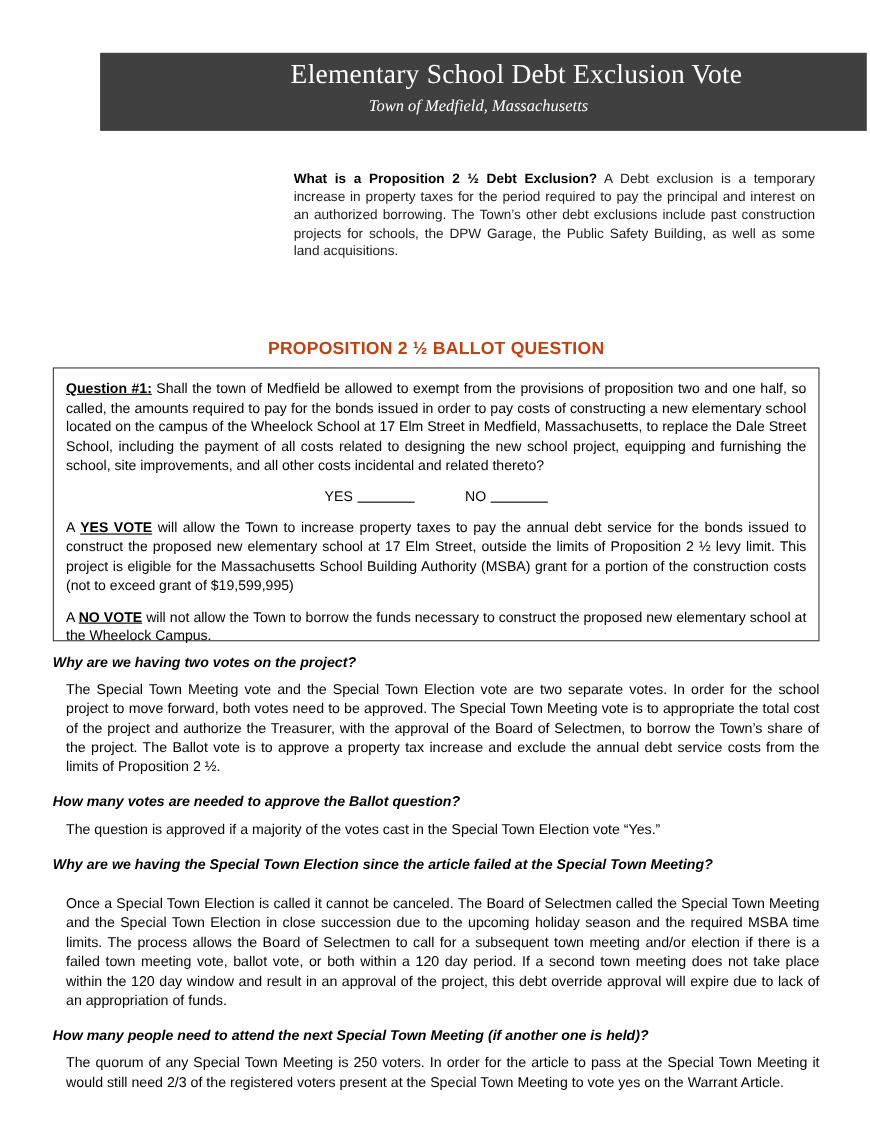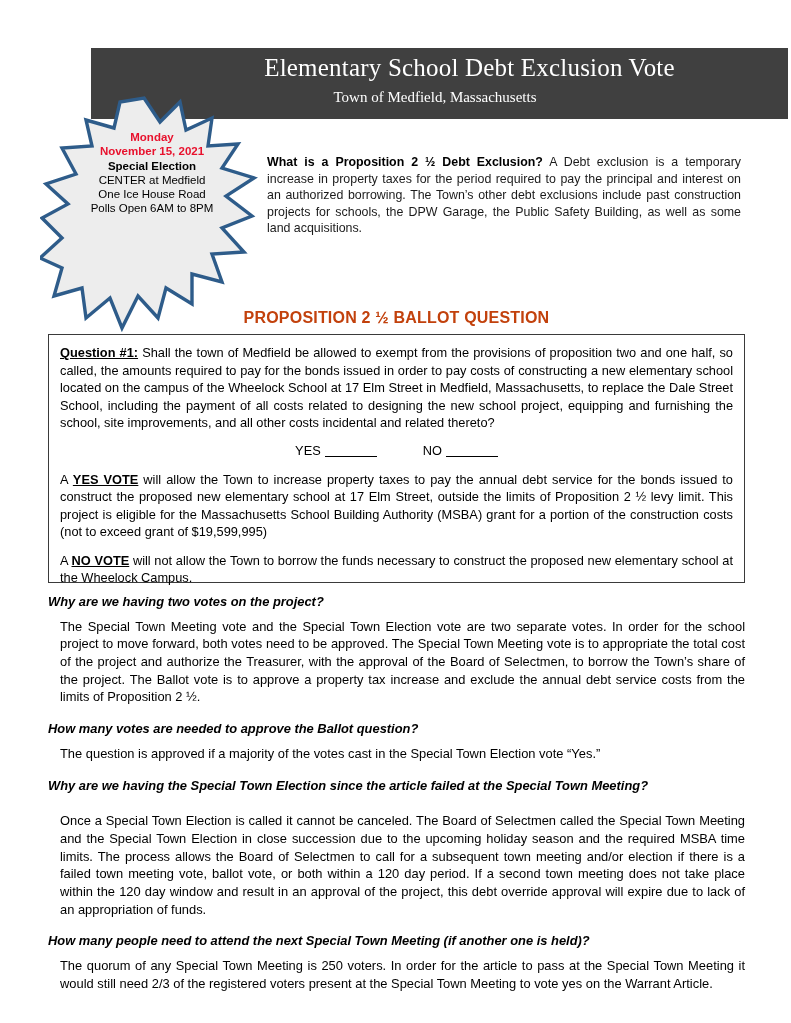--- a/index.html
+++ b/index.html
@@ -52,20 +52,21 @@
     position: absolute;
     left: 0;
     top: 41px;
     width: 628px;
     text-align: center;
     font-family: "Liberation Serif", serif;
     font-size: 15px;
     color: #ffffff;
     padding-left: 60px;
     box-sizing: border-box;
+    font-style: italic;
   }
 
   
   .starburst-wrap {
     position: absolute;
     left: 40px;
     top: 96px;
     width: 220px;
     height: 240px;
     z-index: 3;
@@ -193,33 +194,20 @@
 </head>
 <body>
 
 <div class="page">
 
   <div class="banner">
     <div class="banner-title">Elementary School Debt Exclusion Vote</div>
     <div class="banner-subtitle">Town of Medfield, Massachusetts</div>
   </div>
 
-  <div class="starburst-wrap">
-    <svg width="220" height="240" viewBox="0 0 220 240">
-      <polygon points="104,2 120,26 140,6 146,34 172,22 168,50 198,48 182,72 214,82 186,100 212,120 182,132 204,156 172,158 182,186 152,178 152,208 126,192 118,222 98,200 82,232 70,202 46,222 42,192 14,200 22,172 0,162 22,142 2,122 28,108 6,88 36,78 22,52 52,50 46,24 74,32 80,6" fill="#EDEDED" stroke="#2E5C8A" stroke-width="3.4" stroke-linejoin="miter"></polygon>
-    </svg>
-    <div class="starburst-text">
-      <div class="sb-date">Monday</div>
-      <div class="sb-date">November 15, 2021</div>
-      <div class="sb-strong">Special Election</div>
-      <div class="sb-line">CENTER at Medfield</div>
-      <div class="sb-line">One Ice House Road</div>
-      <div class="sb-line">Polls Open 6AM to 8PM</div>
-    </div>
-  </div>
 
   <div class="intro">
     <p><b>What is a Proposition 2 ½ Debt Exclusion?</b><span> A Debt exclusion is a temporary increase in property taxes for the period required to pay the principal and interest on an authorized borrowing. The Town’s other debt exclusions include past construction projects for schools, the DPW Garage, the Public Safety Building, as well as some land acquisitions.</span></p>
   </div>
 
   <div class="prop-heading">PROPOSITION 2 ½ BALLOT QUESTION</div>
 
   <div class="ballot-box">
     <p><b>Question #1:</b><span> Shall the town of Medfield be allowed to exempt from the provisions of proposition two and one half, so called, the amounts required to pay for the bonds issued in order to pay costs of constructing a new elementary school located on the campus of the Wheelock School at 17 Elm Street in Medfield, Massachusetts, to replace the Dale Street School, including the payment of all costs related to designing the new school project, equipping and furnishing the school, site improvements, and all other costs incidental and related thereto?</span></p>
     <div class="yesno">

